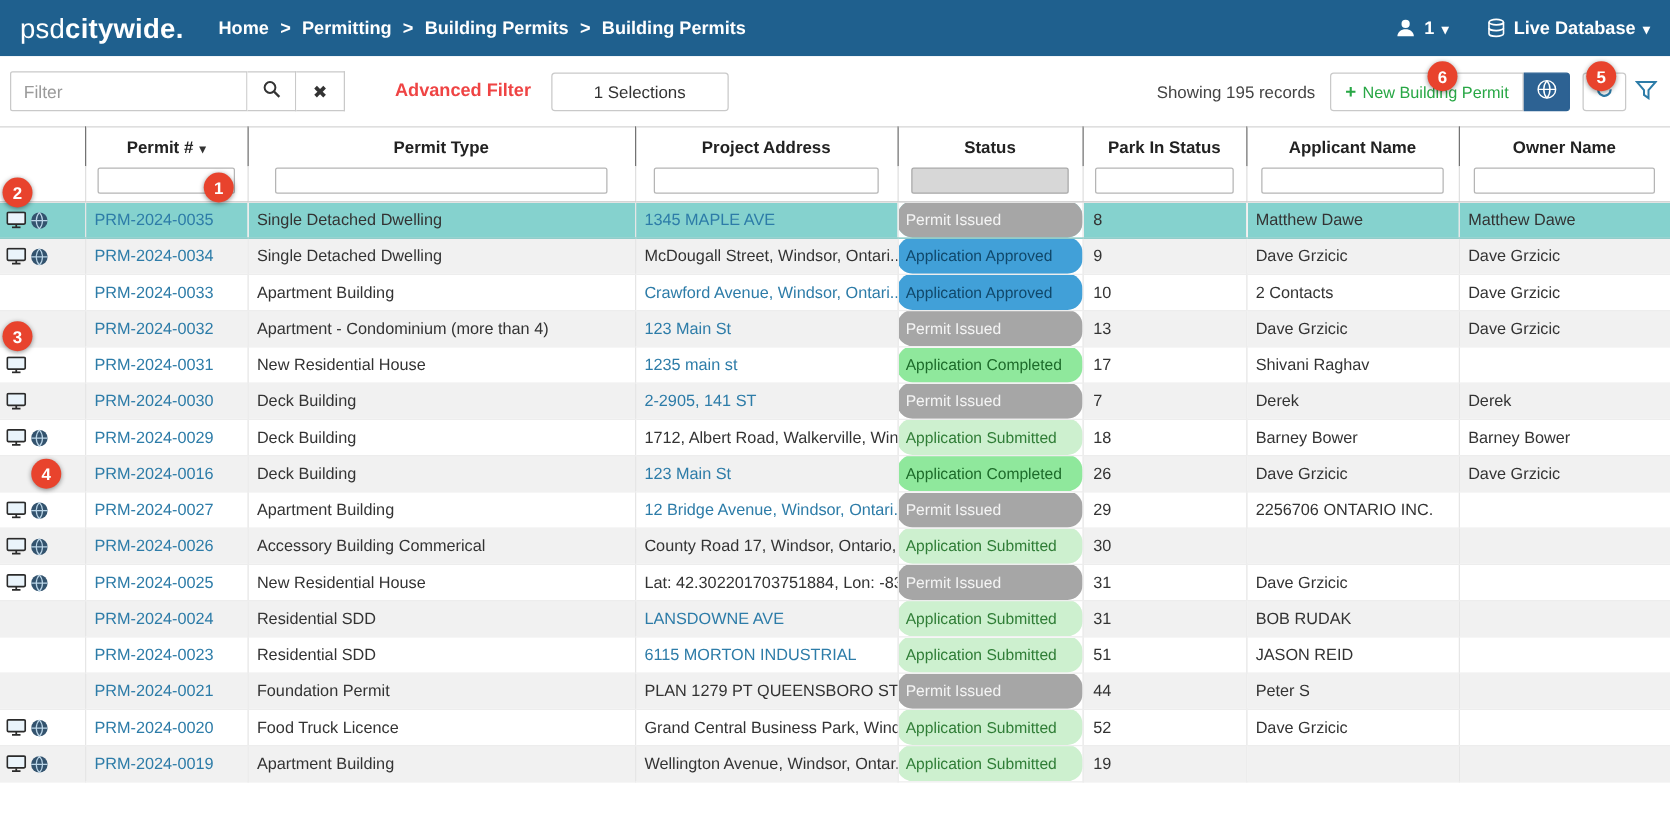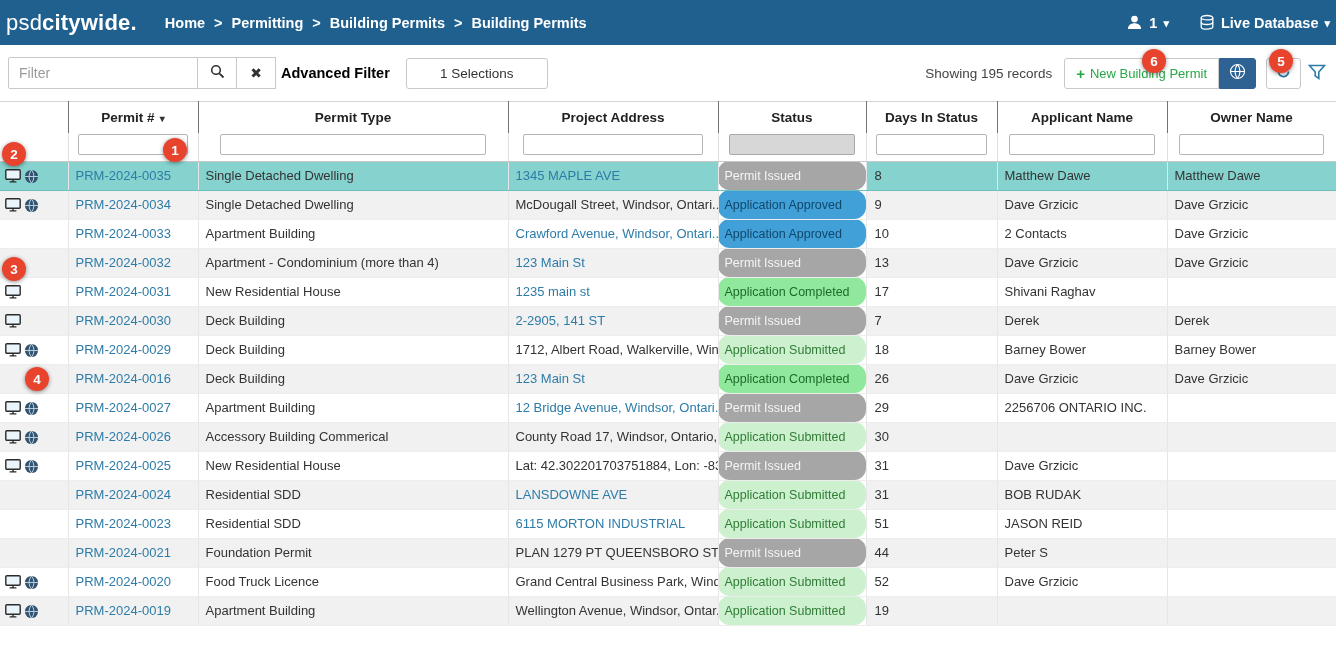--- a/index.html
+++ b/index.html
@@ -1,37 +1,37 @@
 <!DOCTYPE html>
 <html><head>
 <meta charset="utf-8">
 <style>
   * { margin:0; padding:0; box-sizing:border-box; }
   html,body { width:1336px; height:656px; overflow:hidden; }
   body { position:relative; background:#fff; font-family:"Liberation Sans", sans-serif; }
 
   
-  .navbar { height:45px; background:#1f608e; display:flex; align-items:center; padding:0 6px; color:#fff; }
+  .navbar { height:45px; background:#1f608e; display:flex; align-items:center; padding:0 16px; color:#fff; }
   .logo { font-size:22px; letter-spacing:.2px; cursor:pointer; white-space:nowrap; }
   .logo .logo-bold { font-weight:bold; }
   .breadcrumb { margin-left:28px; font-size:14.5px; font-weight:600; display:flex; align-items:center; gap:9px; white-space:nowrap; }
   .bc-sep { font-weight:600; }
   .bc-item { cursor:pointer; }
   .nav-right { margin-left:auto; display:flex; align-items:center; gap:30px; font-size:14.5px; font-weight:600; }
   .nav-right > div { display:flex; align-items:center; gap:6px; cursor:pointer; }
   .nav-right svg { display:block; }
   .caret { font-size:11px; position:relative; top:1px; }
 
   
   .toolbar { height:56px; display:flex; align-items:center; padding:12px 8px; background:#fff; }
   .filter-group { display:flex; align-items:stretch; }
   .filter-input { width:190px; height:32px; border:1px solid #c9c9c9; border-radius:2px 0 0 2px; padding:0 10px; font-size:14px; color:#333; font-family:"Liberation Sans",sans-serif; }
   .filter-input::placeholder { color:#9a9a9a; }
   .tb-icon-btn { width:39px; height:32px; border:1px solid #c9c9c9; border-left:none; background:#fff; display:flex; align-items:center; justify-content:center; cursor:pointer; font-size:14px; color:#333; }
-  .advanced-label { margin-left:5px; font-weight:bold; font-size:14.5px; color:#000000; }
+  .advanced-label { margin-left:40px; font-weight:bold; font-size:14.5px; color:#ef4444; }
   .selections-btn { margin-left:16px; width:142px; height:31px; background:#fff; border:1px solid #c9c9c9; border-radius:3px; font-size:13.5px; color:#333; cursor:pointer; font-family:"Liberation Sans",sans-serif; }
   .showing { margin-left:auto; color:#444; font-size:13.5px; margin-right:12px; white-space:nowrap; }
   .new-btn { height:31px; border:1px solid #c9c9c9; background:#fff; color:#28a745; font-size:13px; padding:0 11px; border-radius:3px 0 0 3px; display:flex; align-items:center; gap:5px; cursor:pointer; white-space:nowrap; font-family:"Liberation Sans",sans-serif; }
   .new-btn .plus { font-weight:bold; font-size:15px; }
   .globe-btn { height:31px; width:37px; background:#2d6293; border:1px solid #2d6293; border-radius:0 3px 3px 0; display:flex; align-items:center; justify-content:center; cursor:pointer; }
   .refresh-btn { height:31px; width:35px; margin-left:10px; border:1px solid #c9c9c9; background:#fff; border-radius:3px; display:flex; align-items:center; justify-content:center; cursor:pointer; }
   .funnel-btn { margin-left:5px; background:none; border:none; cursor:pointer; padding:2px; }
 
   
   table.grid { width:1336px; table-layout:fixed; border-collapse:collapse; border-top:1px solid #d5d5d5; }
@@ -144,21 +144,21 @@
       <col style="width:170px">
       <col style="width:169px">
   </colgroup>
   <thead>
     <tr class="header-row">
         <th></th>
         <th><span>Permit #</span><span class="sort-caret">▾</span></th>
         <th><span>Permit Type</span></th>
         <th><span>Project Address</span></th>
         <th><span>Status</span></th>
-        <th><span>Days In Status</span></th>
+        <th><span>Park In Status</span></th>
         <th><span>Applicant Name</span></th>
         <th><span>Owner Name</span></th>
       </tr>
     <tr class="filter-row">
         <td></td>
         <td><input type="text" style=""></td>
         <td><input type="text" style=""></td>
         <td><input type="text" style=""></td>
         <td><input type="text" class="filter-select" style=""></td>
         <td><input type="text" style=""></td>

